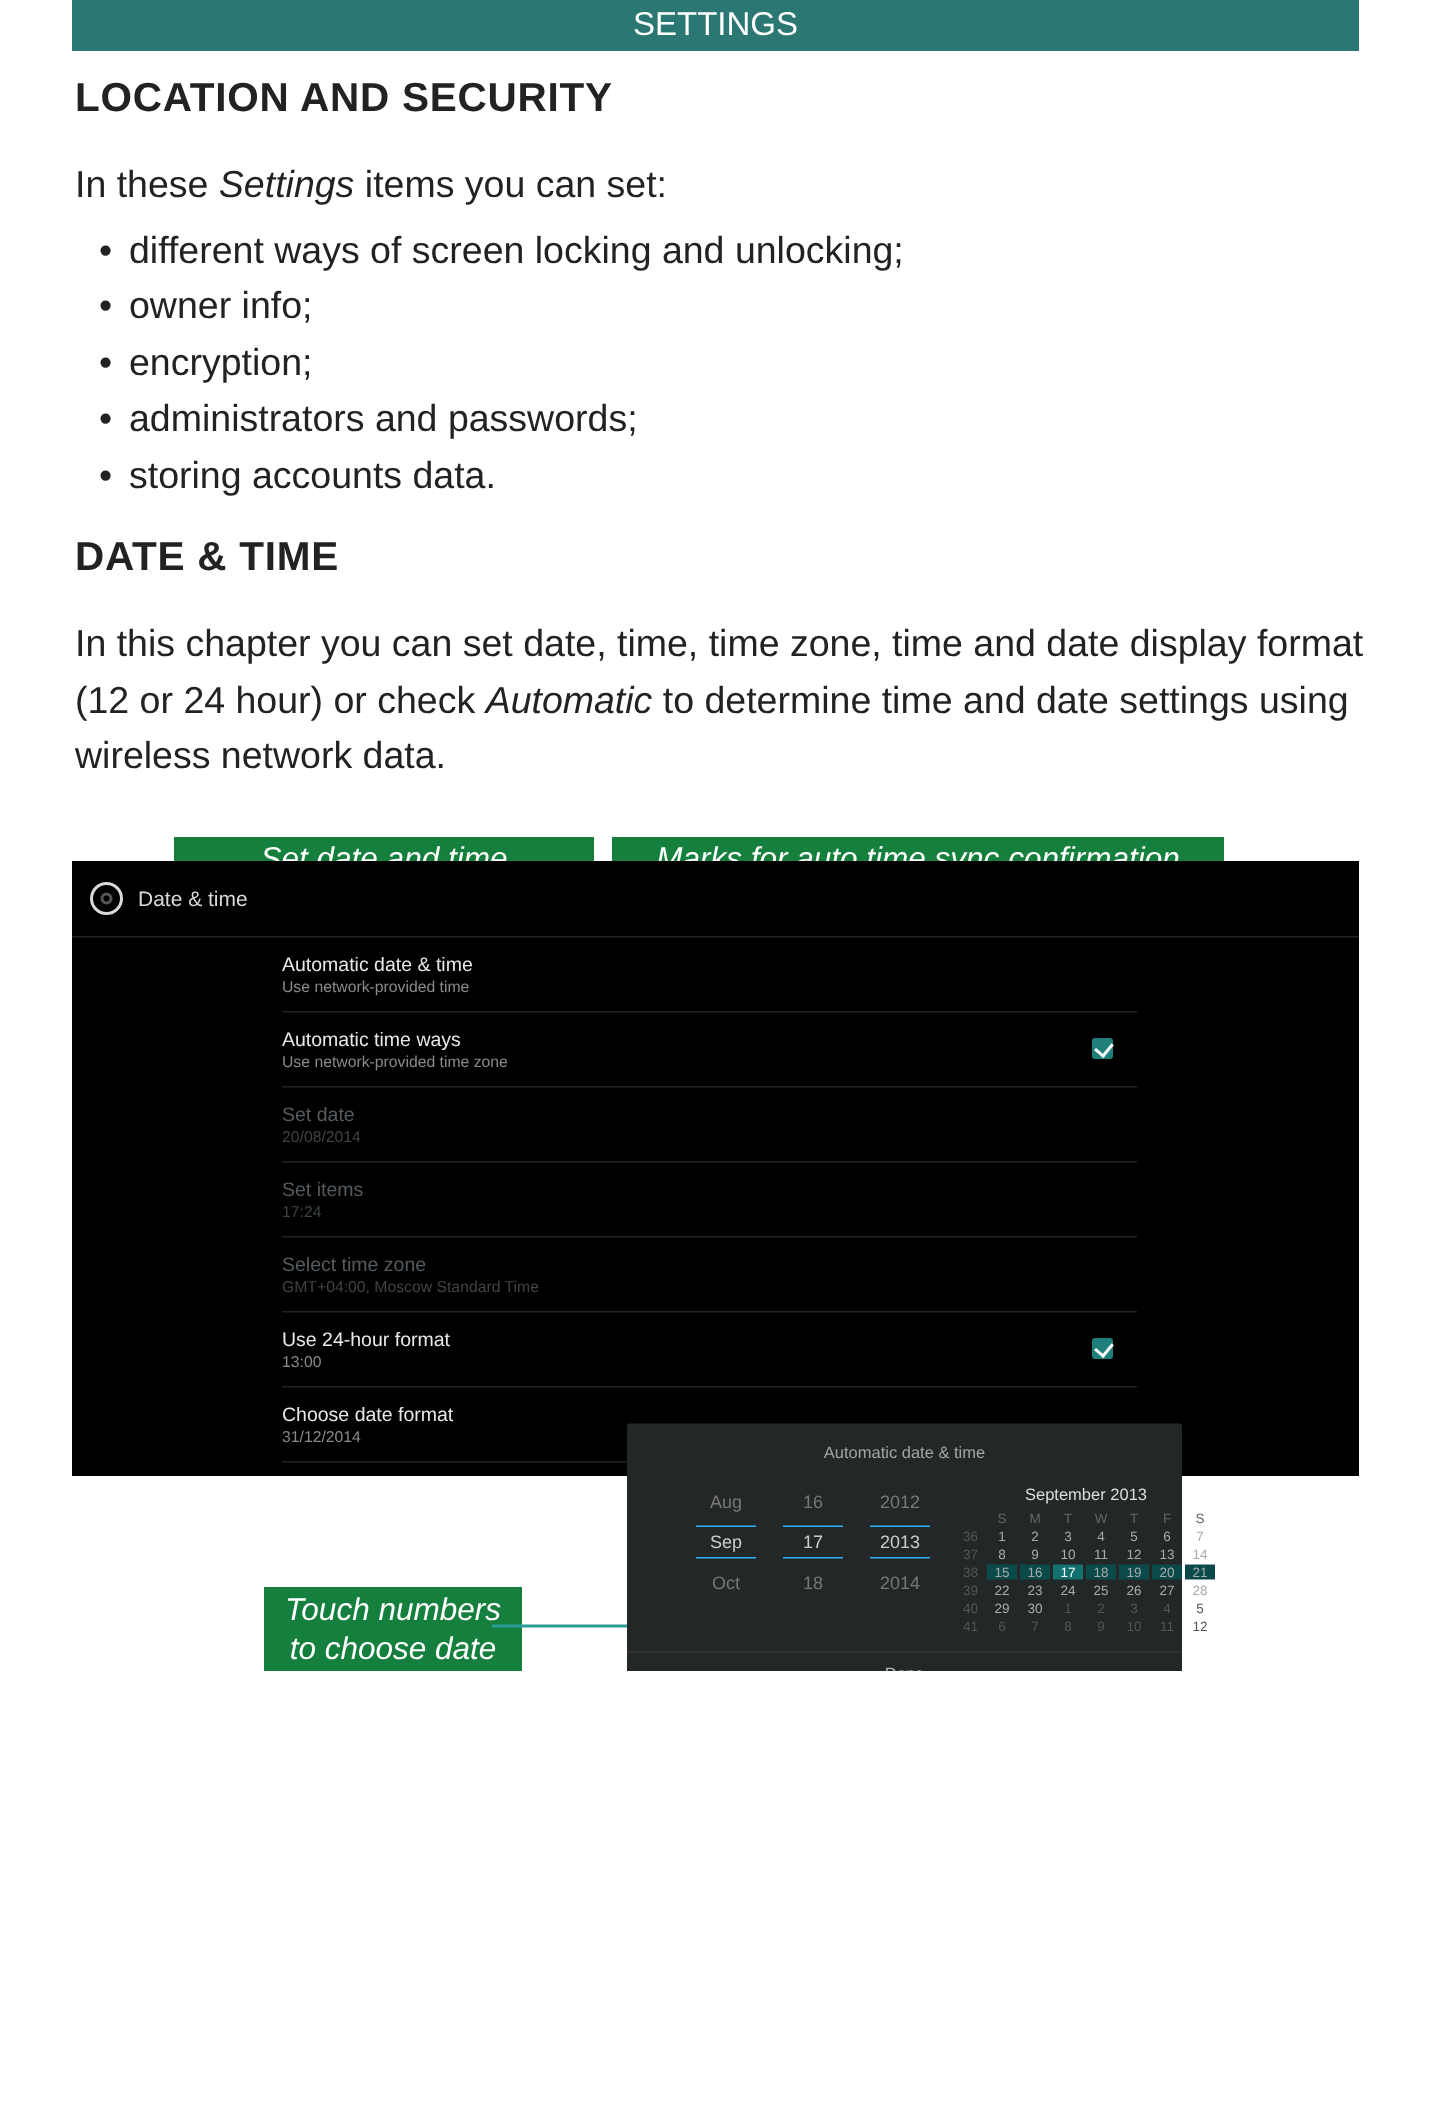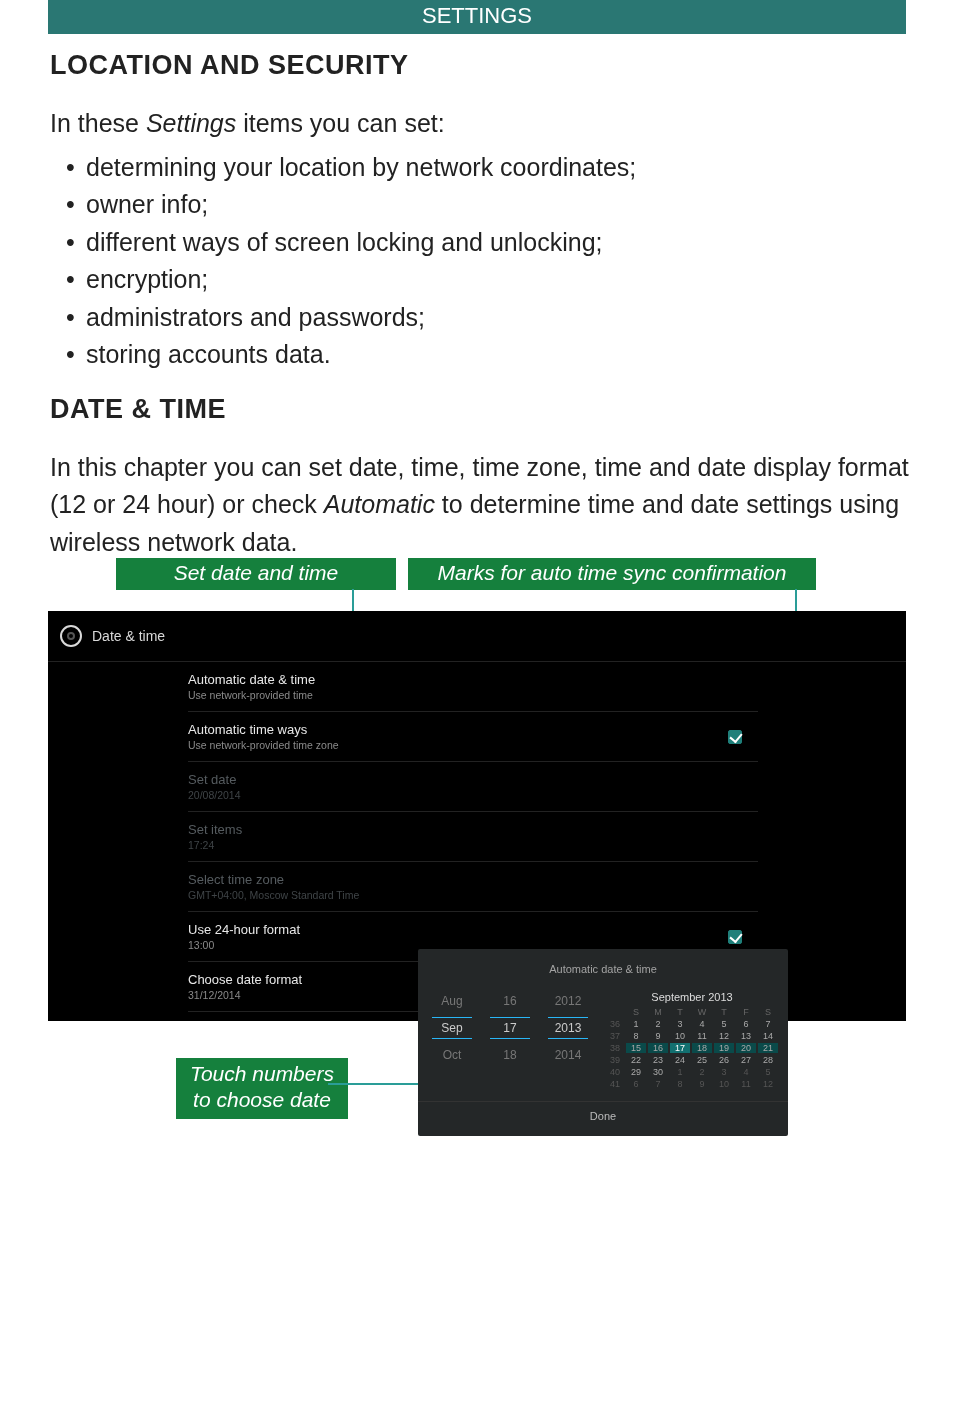--- a/index.html
+++ b/index.html
@@ -190,20 +190,21 @@
     color:#29b6f6;
     font-size:13px;
     padding: 10px 16px;
     width: 345px;
     margin: 0 auto;
   }
   .picker-body {
     display:flex;
     gap: 18px;
     padding: 10px 14px 6px 14px;
+    margin-left: 32px;
   }
   .spinner-col {
     display:flex;
     flex-direction:column;
     gap: 6px;
     align-items:center;
     width: 48px;
   }
   .spinner-val {
     color:#777;
@@ -262,23 +263,22 @@
   <div class="header-bar">SETTINGS</div>
 
   <div class="content">
     <h2 class="section-title">LOCATION AND SECURITY</h2>
 
     <p class="intro">
       <span>In these </span><em>Settings</em><span> items you can set:</span>
     </p>
 
     <ul class="bullets" id="bullets1">
-        <li>determining your location by network coordinates;</li>
+        <li>different ways of screen locking and unlocking;</li>
         <li>owner info;</li>
-        <li>different ways of screen locking and unlocking;</li>
         <li>encryption;</li>
         <li>administrators and passwords;</li>
         <li>storing accounts data.</li>
       </ul>
 
     <h2 class="section-title dt">DATE &amp; TIME</h2>
 
     <p class="body-text">
       <span>In this chapter you can set date, time, time zone, time and date display format (12 or 24 hour) or check </span><em>Automatic</em><span> to determine time and date settings using wireless network data.</span>
     </p>

